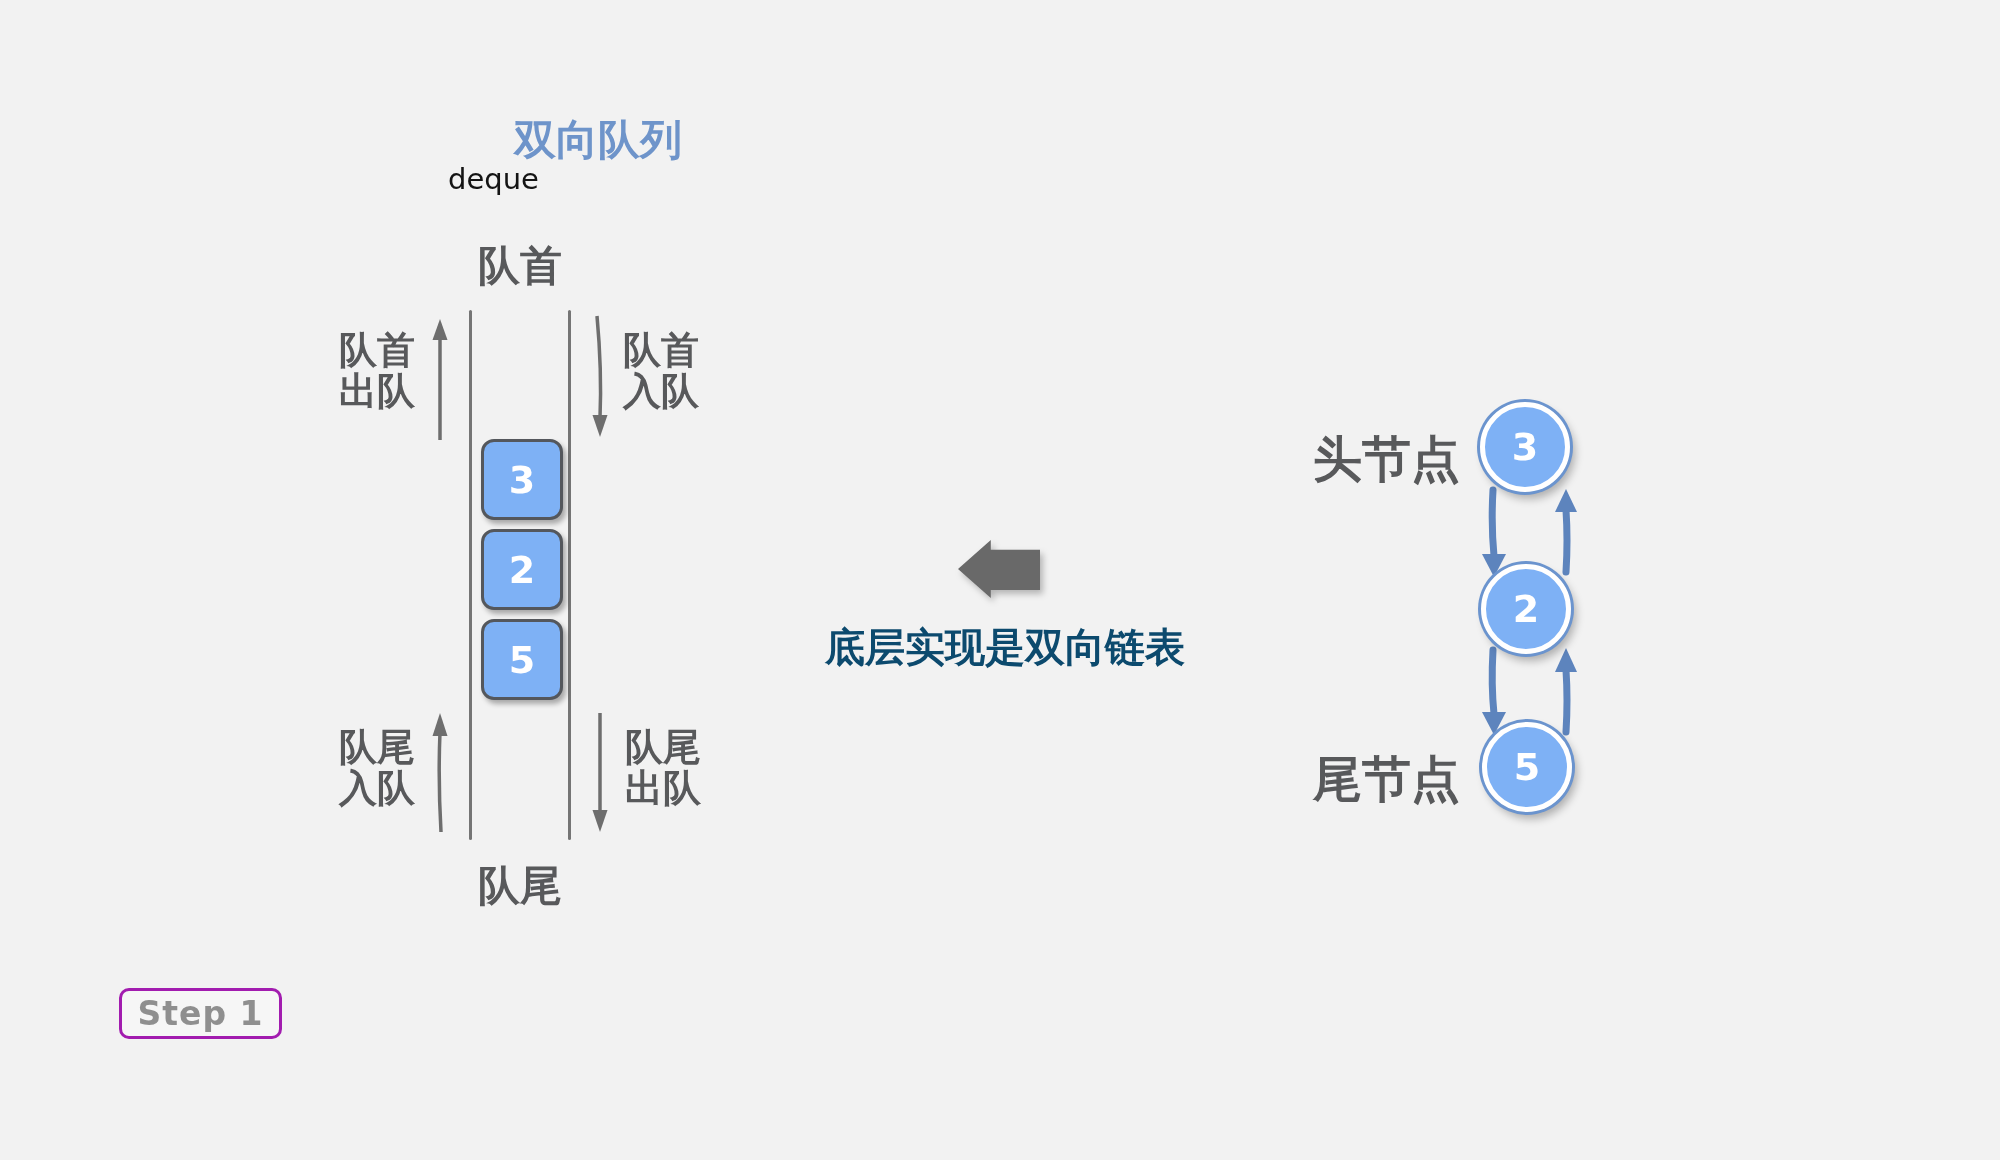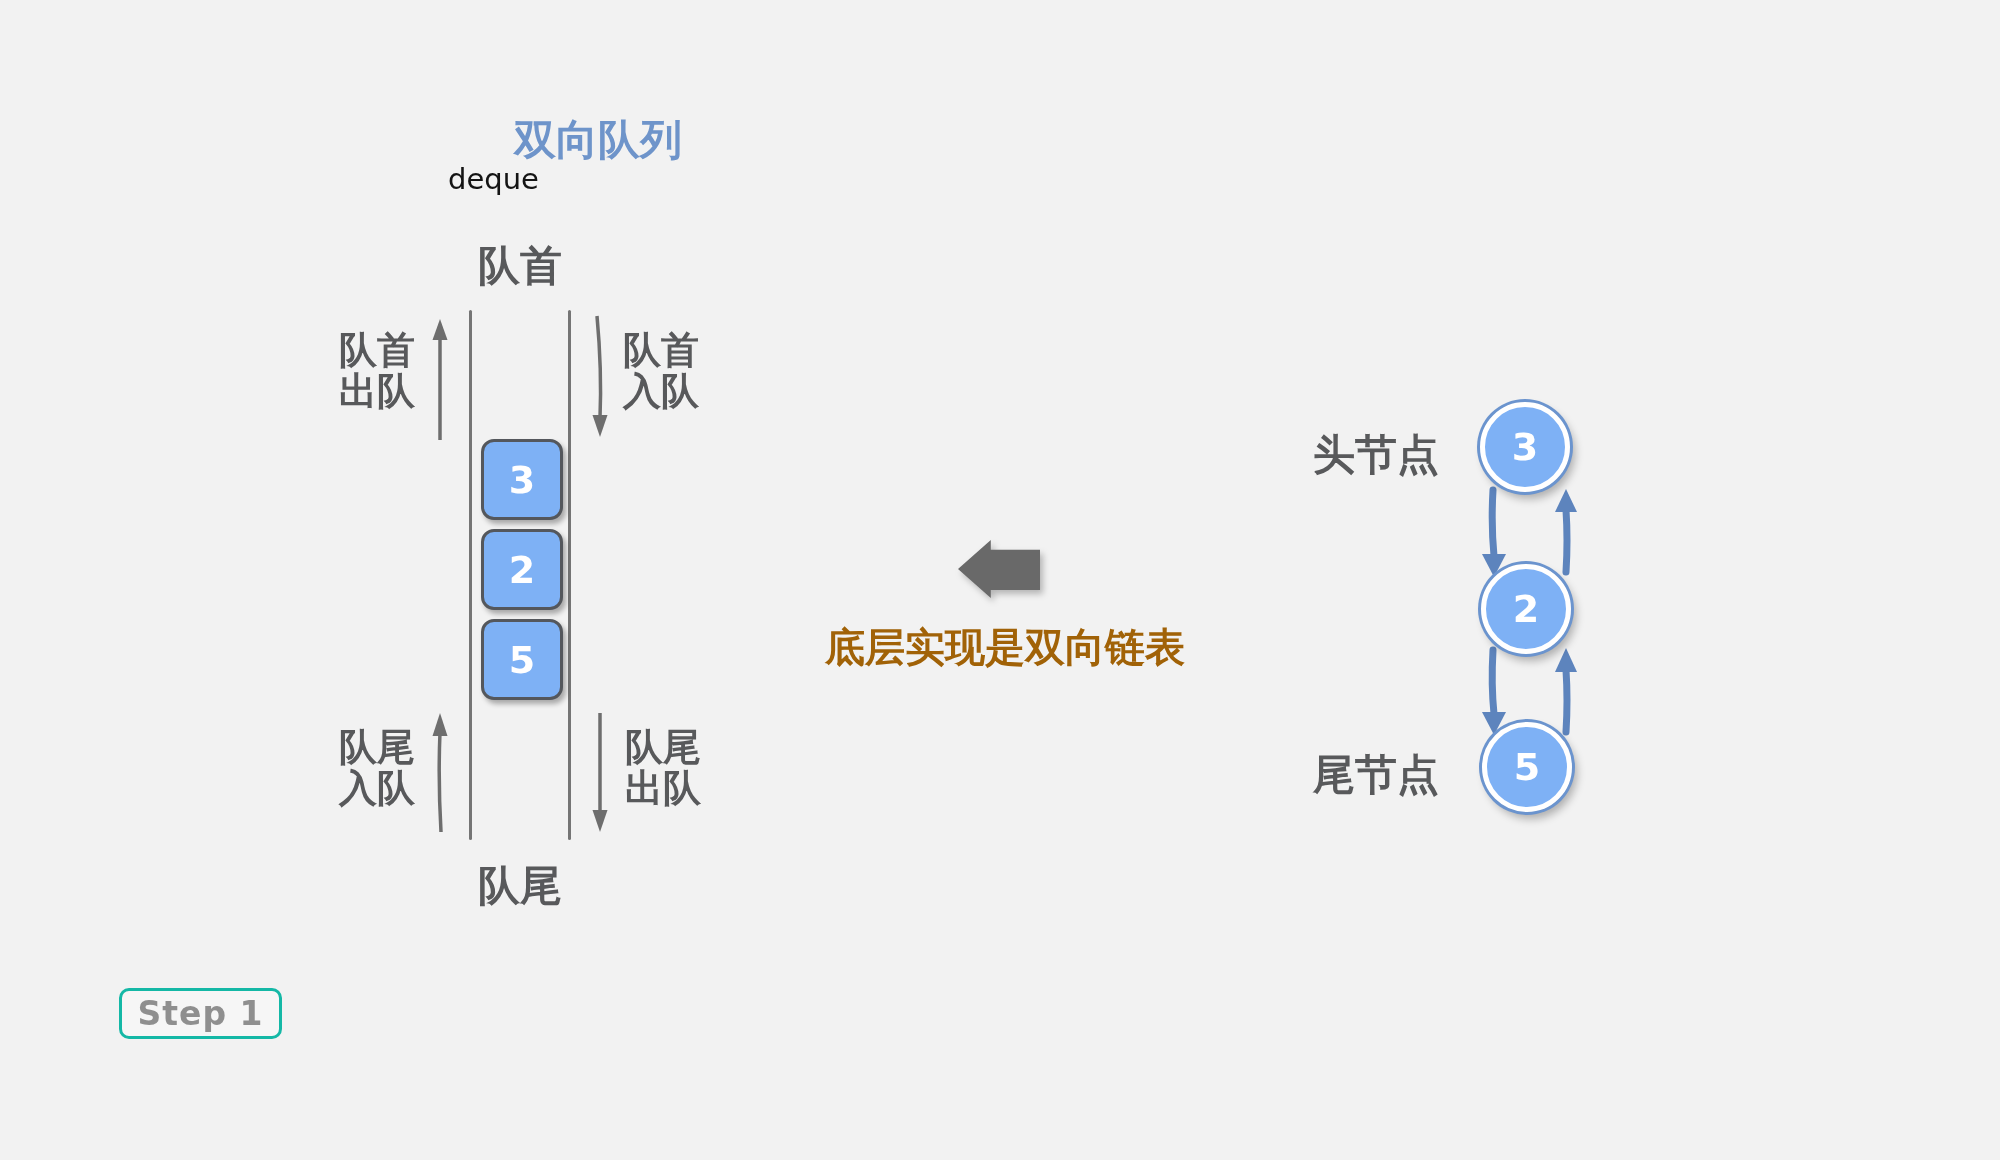--- a/index.html
+++ b/index.html
@@ -53,47 +53,47 @@
   .op-rear-out {left:625px;top:727px;width:170px;text-align:left;}
 
   
   .block-arrow{
     left:958px;top:540px;width:82px;height:58px;background:#696969;
     clip-path:polygon(0 50%,40% 0,40% 17%,100% 17%,100% 86%,40% 86%,40% 100%);
   }
   .block-arrow-wrap{left:0;top:0;filter:drop-shadow(3px 4px 3px rgba(0,0,0,.25));}
   .mid-caption{
     left:760px;width:490px;text-align:center;
-    font-size:40px;font-weight:bold;color:#a16207;white-space:nowrap;
+    font-size:40px;font-weight:bold;color:#0c4a6e;white-space:nowrap;
   }
   .mid-caption-1{top:620px;}
   .mid-caption-2{top:672px;}
 
   
   .head-label,.tail-label{
-    left:1313px;width:200px;font-size:42px;font-weight:bold;color:#58595b;
+    left:1313px;width:200px;font-size:49px;font-weight:bold;color:#58595b;
   }
   .head-label{top:427px;}
   .tail-label{top:747px;}
   .link-arrows{left:1460px;top:380px;z-index:0;}
   .lnode{
     width:80px;height:80px;border-radius:50%;
     background:#7eb1f5;border:5px solid #ffffff;
     box-shadow:0 0 0 3px #6b94ce,4px 6px 8px 1px rgba(0,0,0,.28);
     display:flex;align-items:center;justify-content:center;
     font-size:38px;font-weight:bold;color:#ffffff;z-index:1;
   }
   .lnode-0{left:1480px;top:402px;}
   .lnode-1{left:1481px;top:564px;}
   .lnode-2{left:1482px;top:722px;}
 
   
   .step-badge{
     left:119px;top:988px;width:163px;height:51px;box-sizing:border-box;
-    border:3px solid #14b8a6;border-radius:10px;background:#f6f6f6;
+    border:3px solid #a21caf;border-radius:10px;background:#f6f6f6;
     display:flex;align-items:center;justify-content:center;
     font-size:33px;font-weight:bold;color:#8f8f8f;letter-spacing:1px;
   }
 </style>
 </head>
 <body>
 
 <div class="stage">
 
   <div class="abs deque-title">双向队列</div>

